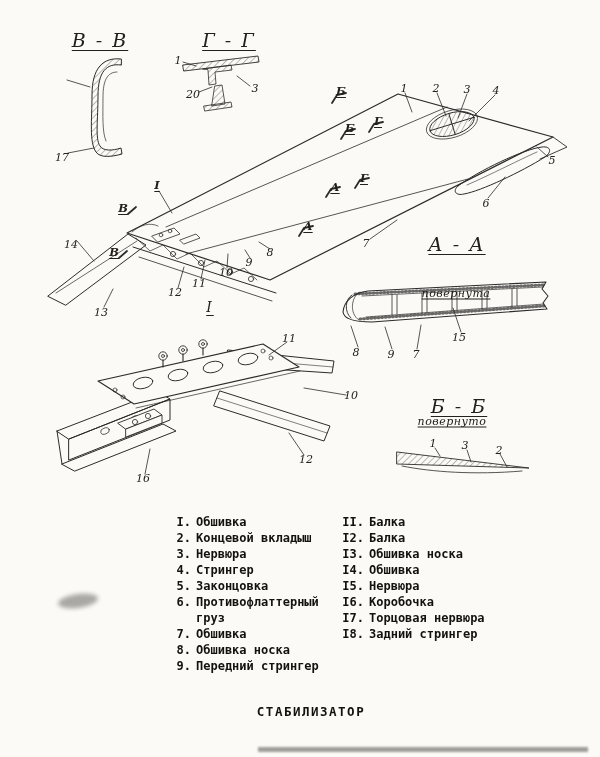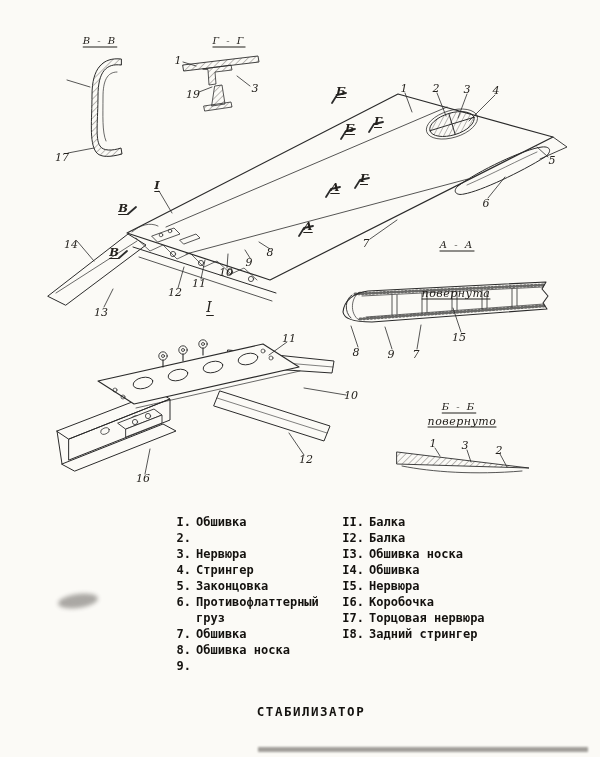--- a/index.html
+++ b/index.html
@@ -2,21 +2,21 @@
 <html><head>
 <meta charset="utf-8">
 <style>
   *{margin:0;padding:0;box-sizing:border-box;}
   html,body{width:600px;height:757px;}
   body{background:#d9d7d2;font-family:"DejaVu Serif",serif;}
   .page{position:relative;width:600px;height:757px;background:#fbfaf6;overflow:hidden;}
   .art{position:absolute;left:0;top:0;}
   .co{position:absolute;transform:translate(-50%,-50%);font-style:italic;font-size:11px;color:#23201c;white-space:nowrap;}
   .cut{font-weight:bold;font-size:11.5px;text-decoration:underline;text-underline-offset:2px;}
-  .vlabel{position:absolute;transform:translate(-50%,-50%);font-style:italic;font-size:10px;letter-spacing:2px;color:#23201c;text-decoration:underline;text-underline-offset:3px;white-space:nowrap;}
+  .vlabel{position:absolute;transform:translate(-50%,-50%);font-style:italic;font-size:19px;letter-spacing:2px;color:#23201c;text-decoration:underline;text-underline-offset:3px;white-space:nowrap;}
   .vnote{position:absolute;transform:translate(-50%,-50%);font-style:italic;font-size:11px;letter-spacing:.5px;color:#23201c;text-decoration:underline;text-underline-offset:2px;white-space:nowrap;}
   .detail-label{font-size:14px;}
   .legend{position:absolute;left:163px;top:514px;display:flex;gap:10px;font-family:"DejaVu Sans Mono",monospace;font-weight:bold;font-size:12px;line-height:16px;color:#14120f;}
   .legend ol{list-style:none;}
   .legend li{display:flex;}
   .legend .num{flex:0 0 28px;text-align:right;margin-right:5px;white-space:nowrap;}
   .col-left .txt{width:130px;}
   .sheet-title{position:absolute;left:311px;top:704px;transform:translateX(-50%);font-family:"DejaVu Sans Mono",monospace;font-weight:bold;font-size:12.5px;letter-spacing:1.5px;color:#14120f;white-space:nowrap;text-align:right;}
   .smudge{position:absolute;left:58px;top:594px;width:40px;height:14px;border-radius:50%;background:#4a4642;opacity:.45;filter:blur(2px);transform:rotate(-8deg);}
   .streak{position:absolute;left:258px;top:747px;width:330px;height:5px;background:#57534e;opacity:.55;filter:blur(1.2px);}
@@ -141,27 +141,27 @@
         <path d="M287,342 L269,355 M346,395 L304,388 M304,455 L289,433 M145,474 L150,449" stroke-width="0.8"></path>
       </g>
     </g>
   </svg>
 
   <span class="vlabel" style="left:100px;top:40px;">В - В</span>
   <span class="vlabel" style="left:229px;top:40px;text-align:center;">Г - Г</span>
   <span class="vlabel" style="left:457px;top:244px;">А - А</span>
   <span class="vnote" style="left:456px;top:262px;margin-top:31px;">повернута</span>
   <span class="vlabel" style="left:459px;top:406px;">Б - Б</span>
-  <span class="vnote" style="left:462px;top:421px;">повернуто</span>
+  <span class="vnote" style="left:452px;top:421px;">повернуто</span>
   <span class="vlabel detail-label" style="left:210px;top:307px;">I</span>
 
   <span class="co" style="left:62px;top:157px;">17</span>
 
   <span class="co" style="left:178px;top:60px;">1</span>
-  <span class="co" style="left:193px;top:94px;">19</span>
+  <span class="co" style="left:193px;top:94px;">20</span>
   <span class="co" style="left:255px;top:88px;">3</span>
 
   <span class="co cut" style="left:341px;top:91px;">Б</span>
   <span class="co cut" style="left:350px;top:128px;">Б</span>
   <span class="co cut" style="left:378px;top:121px;">Г</span>
   <span class="co cut" style="left:364px;top:178px;">Г</span>
   <span class="co cut" style="left:335px;top:187px;">А</span>
   <span class="co cut" style="left:308px;top:226px;">А</span>
   <span class="co cut" style="left:123px;top:208px;">В</span>
   <span class="co cut" style="left:114px;top:252px;">В</span>
@@ -197,20 +197,21 @@
   <span class="co" style="left:143px;top:478px;">16</span>
 
   <div class="legend">
     <ol class="col col-left">
       <li>
           <span class="num">I.</span>
           <span class="txt">Обшивка</span>
         </li>
       <li>
           <span class="num">2.</span>
+          <span class="txt">Концевой вкладыш</span>
         </li>
       <li>
           <span class="num">3.</span>
           <span class="txt">Нервюра</span>
         </li>
       <li>
           <span class="num">4.</span>
           <span class="txt">Стрингер</span>
         </li>
       <li>
@@ -224,20 +225,21 @@
       <li>
           <span class="num">7.</span>
           <span class="txt">Обшивка</span>
         </li>
       <li>
           <span class="num">8.</span>
           <span class="txt">Обшивка носка</span>
         </li>
       <li>
           <span class="num">9.</span>
+          <span class="txt">Передний стрингер</span>
         </li>
     </ol>
     <ol class="col col-right">
       <li>
           <span class="num">II.</span>
           <span class="txt">Балка</span>
         </li>
       <li>
           <span class="num">I2.</span>
           <span class="txt">Балка</span>

